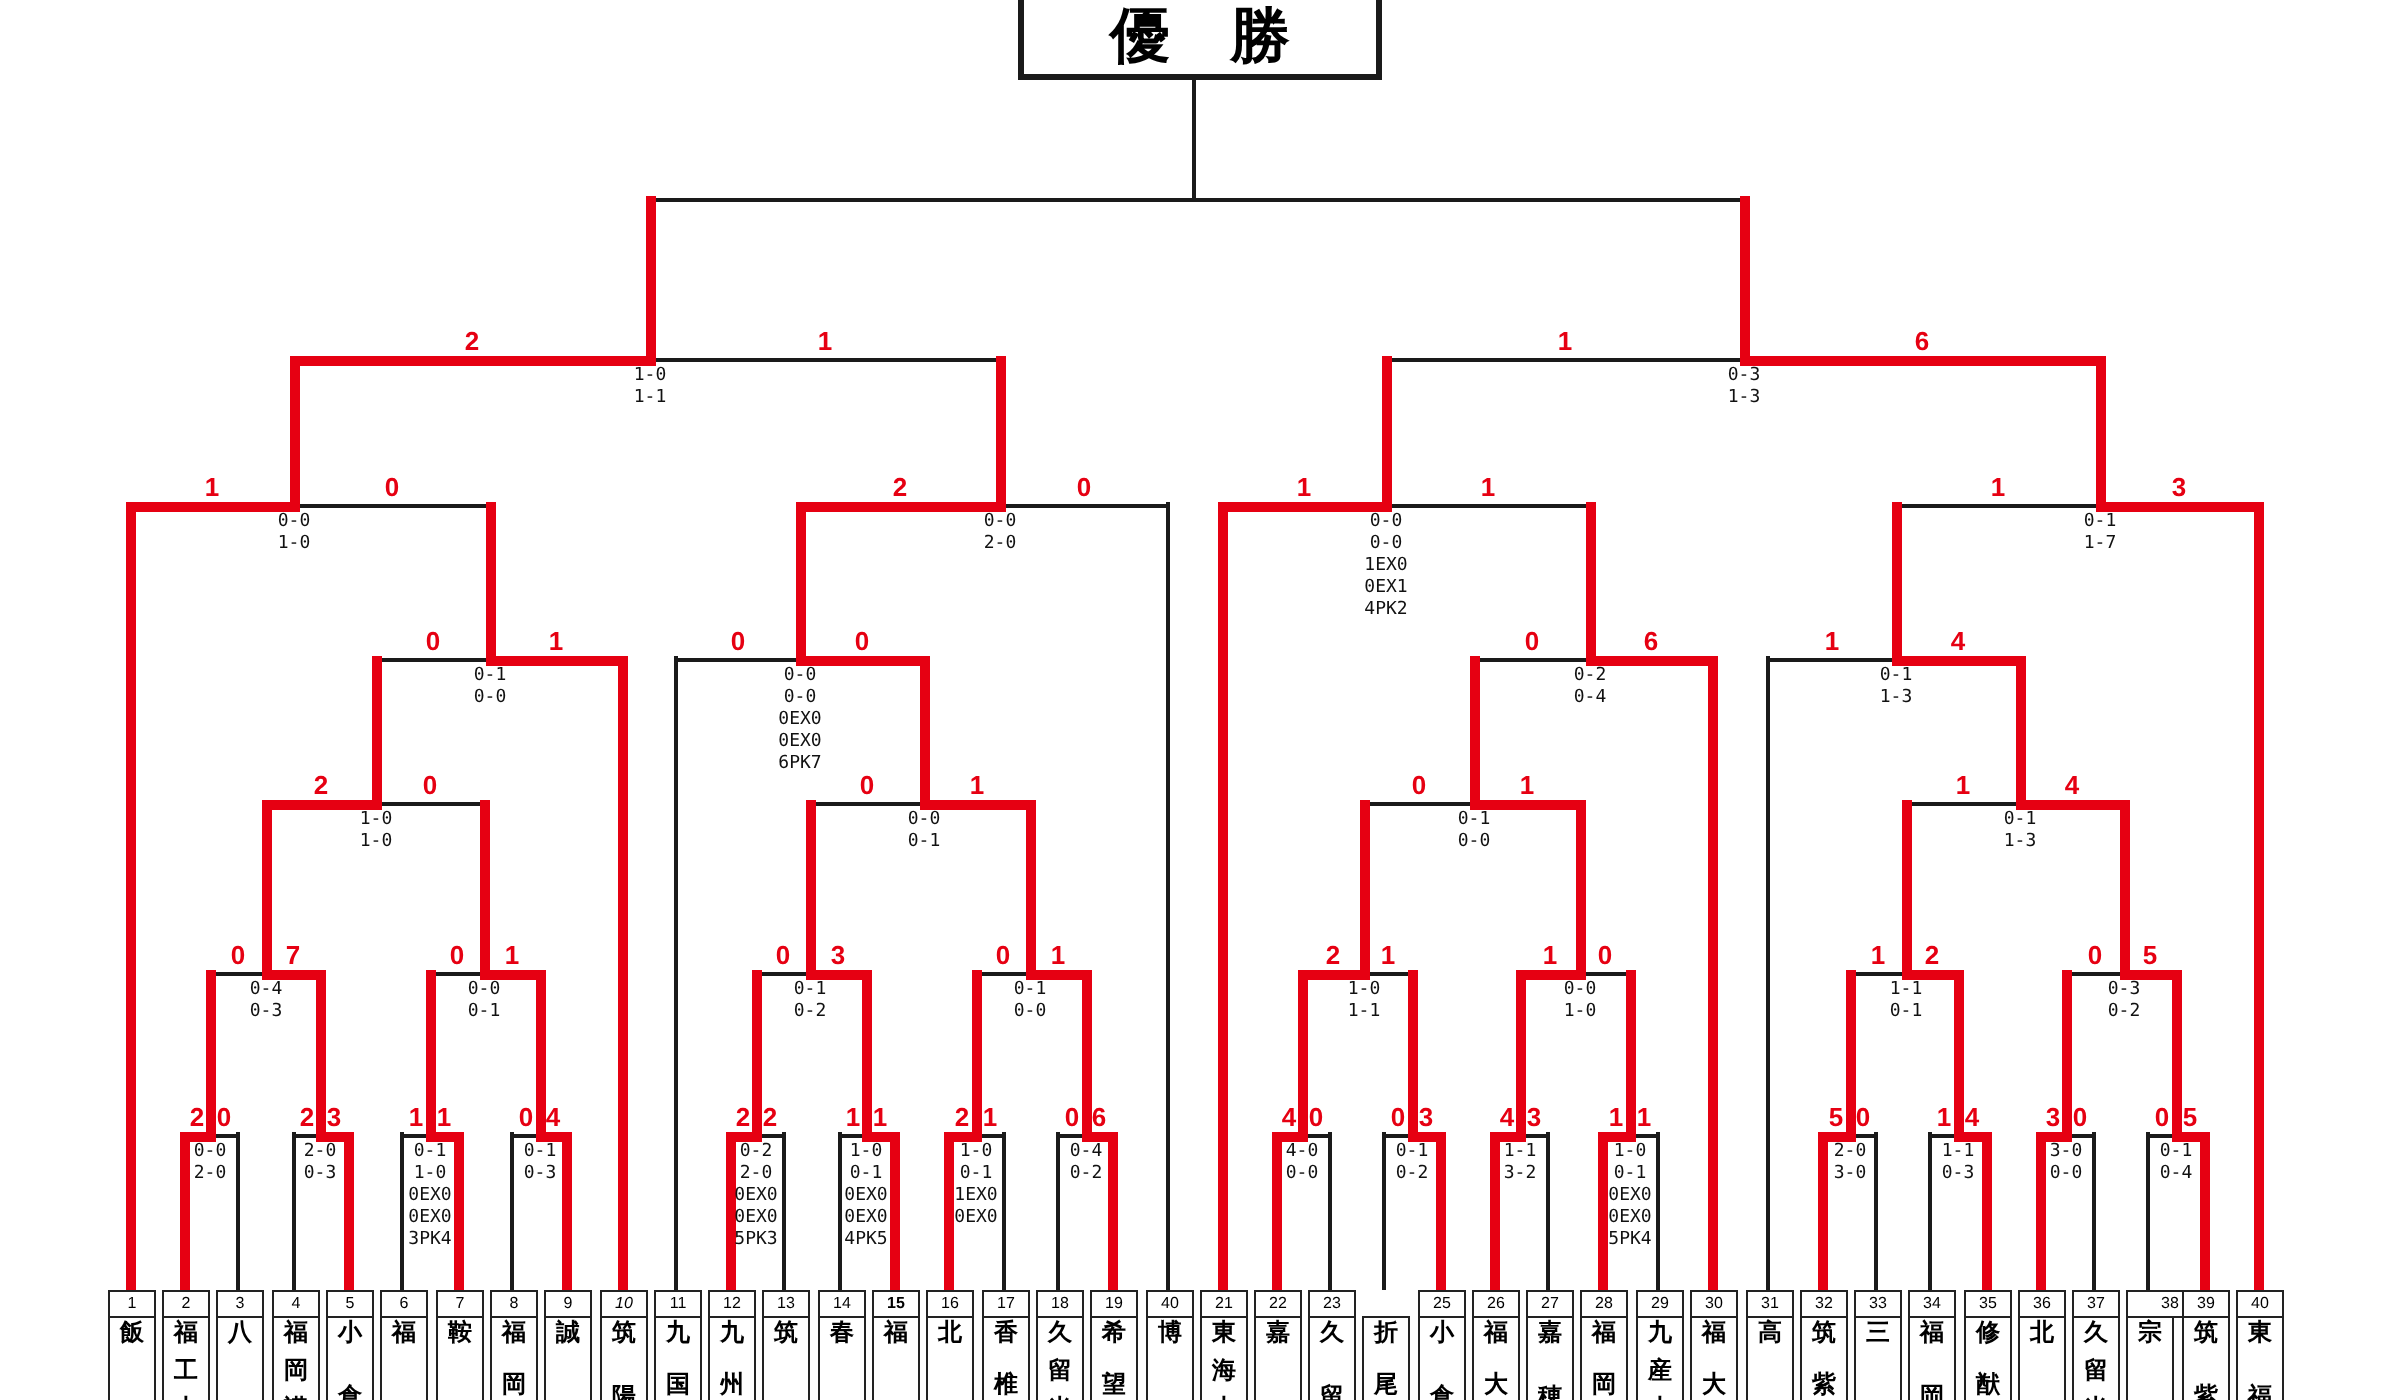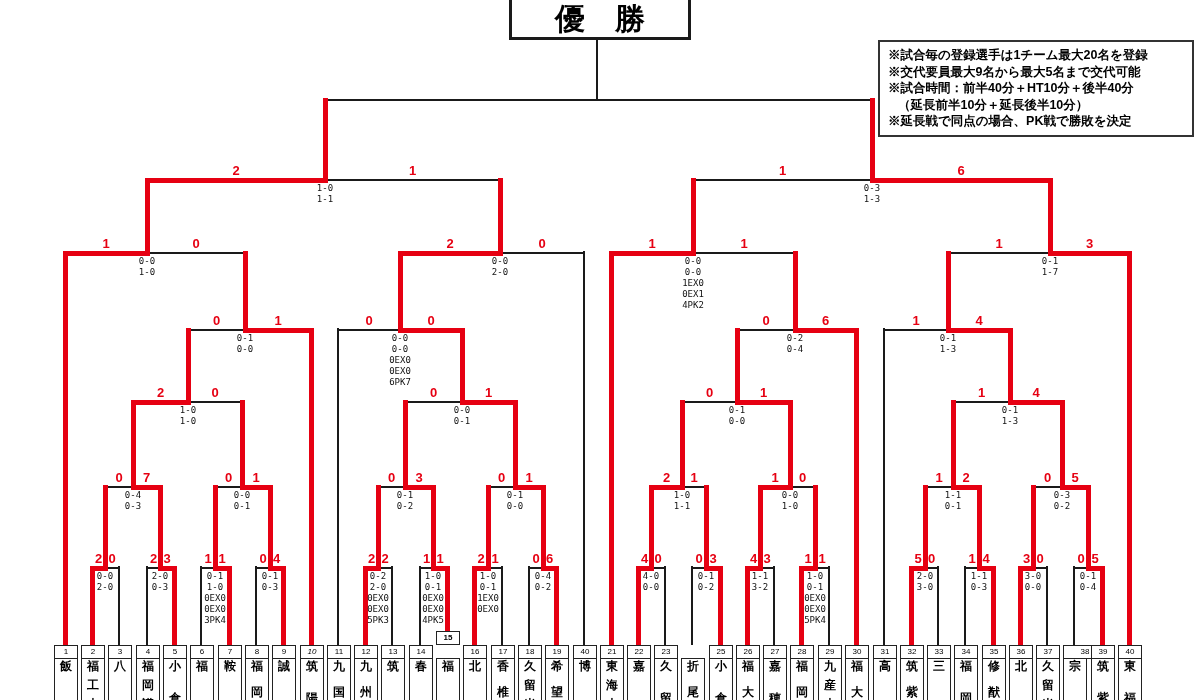--- a/index.html
+++ b/index.html
@@ -27,27 +27,20 @@
 </head>
 <body>
 
 <div id="stage">
   <div id="champion-box" class="abs">
     <span>優　勝</span>
   </div>
   <div id="champion-connector" class="abs"></div>
 
 
-  <div id="rules-box" class="abs">
-    <div>※試合毎の登録選手は1チーム最大20名を登録</div>
-    <div>※交代要員最大9名から最大5名まで交代可能</div>
-    <div>※試合時間：前半40分＋HT10分＋後半40分</div>
-    <div style="padding-left:10px;">（延長前半10分＋延長後半10分）</div>
-    <div>※延長戦で同点の場合、PK戦で勝敗を決定</div>
-  </div>
 
 
   <div id="bracket">
       <div class="abs" style="left: 89.5px; top: 565.5px; width: 18px; height: 5px; background: rgb(230, 0, 18); z-index: 3;"></div>
       <div class="abs" style="left: 102.5px; top: 567.25px; width: 16.5px; height: 1.5px; background: rgb(26, 26, 26); z-index: 2;"></div>
       <div class="score" style="left: 83.5px; top: 551px; width: 30px;">2</div>
       <div class="score" style="left: 97px; top: 551px; width: 30px;">0</div>
       <div class="subs" style="left: 73px; top: 571px; width: 64px;">
         <div>0-0</div>
         <div>2-0</div>
@@ -480,21 +473,21 @@
       <div class="numbox" style="left: 381px; top: 645px;">13</div>
       <div class="namebox" style="left: 381px; top: 658px;">
         <div style="top: 1px;">筑</div>
       </div>
       <div class="abs" style="left: 419.25px; top: 565.5px; width: 1.5px; height: 79.5px; background: rgb(26, 26, 26); z-index: 2;"></div>
       <div class="numbox" style="left: 409px; top: 645px;">14</div>
       <div class="namebox" style="left: 409px; top: 658px;">
         <div style="top: 1px;">春</div>
       </div>
       <div class="abs" style="left: 444.5px; top: 565.5px; width: 5px; height: 79.5px; background: rgb(230, 0, 18); z-index: 3;"></div>
-      <div class="numbox" style="left: 436px; top: 631px; font-weight: bold;">15</div>
+      <div class="numbox" style="left: 436px; top: 645px; font-weight: bold;">15</div>
       <div class="namebox" style="left: 436px; top: 658px;">
         <div style="top: 1px;">福</div>
       </div>
       <div class="abs" style="left: 471.5px; top: 565.5px; width: 5px; height: 79.5px; background: rgb(230, 0, 18); z-index: 3;"></div>
       <div class="numbox" style="left: 463px; top: 645px;">16</div>
       <div class="namebox" style="left: 463px; top: 658px;">
         <div style="top: 1px;">北</div>
       </div>
       <div class="abs" style="left: 501.25px; top: 565.5px; width: 1.5px; height: 79.5px; background: rgb(26, 26, 26); z-index: 2;"></div>
       <div class="numbox" style="left: 491px; top: 645px;">17</div>

